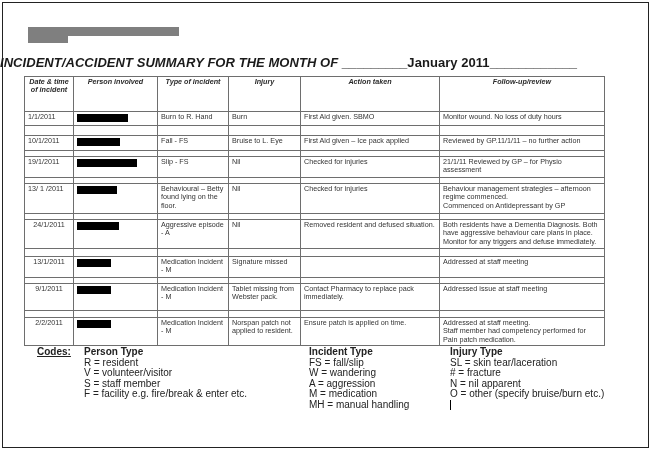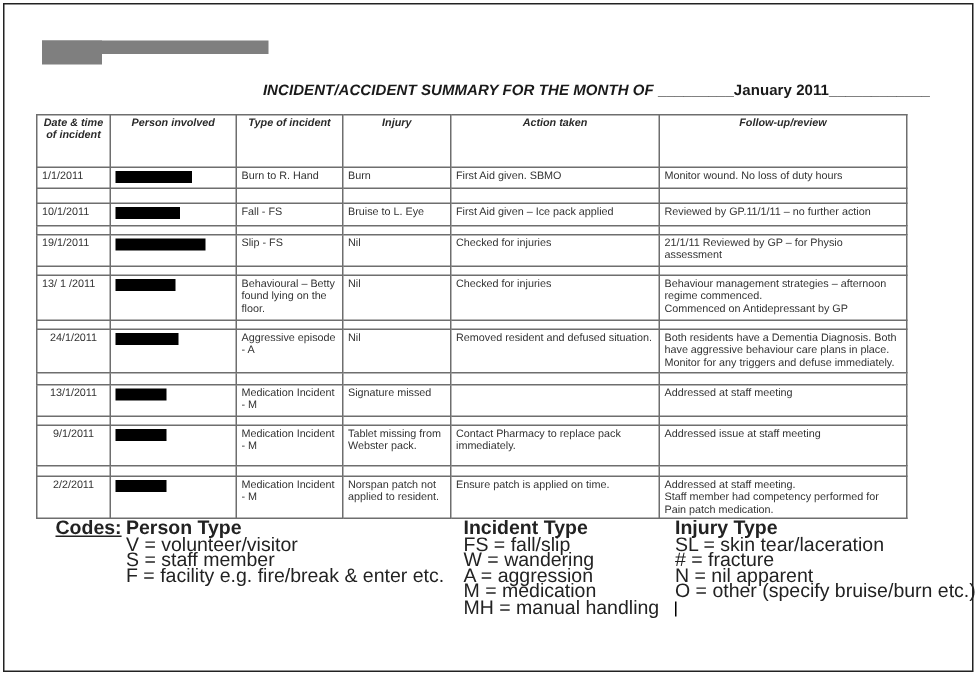--- a/index.html
+++ b/index.html
@@ -5,22 +5,22 @@
     * { box-sizing: border-box; margin: 0; padding: 0; }
     html, body { width: 652px; height: 451px; background: #ffffff; overflow: hidden; }
     body { font-family: "Liberation Sans", sans-serif; color: #2a2a2a; position: relative; }
     .frame {
       position: absolute; left: 2px; top: 2px; width: 647px; height: 446px;
       border: 1.5px solid #222; background: #fff;
     }
     .redact-top1 { position: absolute; left: 28px; top: 27px; width: 151px; height: 9px; background: #7f7f7f; }
     .redact-top2 { position: absolute; left: 28px; top: 27px; width: 40px; height: 16px; background: #7f7f7f; }
     .title {
-      position: absolute; left: 0; width: 620px; top: 55px; text-align: right;
-      font-size: 10px; font-weight: bold; font-style: italic; color: #1a1a1a; letter-spacing: 0.05px;
+      position: absolute; left: 0; width: 620px; top: 55px; text-align: left;
+      font-size: 13px; font-weight: bold; font-style: italic; color: #1a1a1a; letter-spacing: 0.05px;
     }
     .title .month { font-style: normal; }
     table.log {
       position: absolute; left: 24px; top: 76px; width: 580px;
       border-collapse: collapse; table-layout: fixed;
       font-size: 7.2px; color: #333; border-radius: 26px;
     }
     table.log col.c1 { width: 49px; }
     table.log col.c2 { width: 84px; }
     table.log col.c3 { width: 71px; }
@@ -31,23 +31,23 @@
       border: 1px solid #6e6e6e; vertical-align: top; text-align: left;
       padding: 1px 3px; line-height: 8.4px;
     }
     table.log th {
       font-style: italic; font-weight: bold; text-align: center; height: 35px; color: #2a2a2a;
     }
     table.log td.date { text-align: left; }
     table.log td.date.center { text-align: center; }
     table.log tr.spacer td { height: 6px; padding: 0; }
     .bar { display: inline-block; height: 8px; background: #000; margin-top: 1px; }
-    .codes { position: absolute; top: 347px; font-size: 13px; color: #222; line-height: 10.6px; }
+    .codes { position: absolute; top: 347px; font-size: 10px; color: #222; line-height: 10.6px; }
     .codes .hd { font-weight: bold; }
-    .codes-label { left: 37px; font-weight: bold; text-decoration: underline; font-size: 13px; }
+    .codes-label { left: 37px; font-weight: bold; text-decoration: underline; font-size: 10px; }
     .col-person { left: 84px; }
     .col-incident { left: 309px; }
     .col-injury { left: 450px; }
     .cursor { display: inline-block; width: 1px; height: 10px; background: #000; vertical-align: middle; }
     .line { white-space: nowrap; }
   </style>
 </head>
 <body>
 
 <div class="frame"></div>
@@ -213,20 +213,21 @@
         <div>Staff member had competency performed for Pain patch medication.</div>
       </td>
     </tr>
   </tbody>
 </table>
 
 <div class="codes codes-label">Codes:</div>
 
 <div class="codes col-person">
   <div class="hd">Person Type</div>
+  <div class="line">R = resident</div>
   <div class="line">V = volunteer/visitor</div>
   <div class="line">S = staff member</div>
   <div class="line">F = facility e.g. fire/break &amp; enter etc.</div>
 </div>
 
 <div class="codes col-incident">
   <div class="hd">Incident Type</div>
   <div class="line">FS = fall/slip</div>
   <div class="line">W = wandering</div>
   <div class="line">A = aggression</div>

